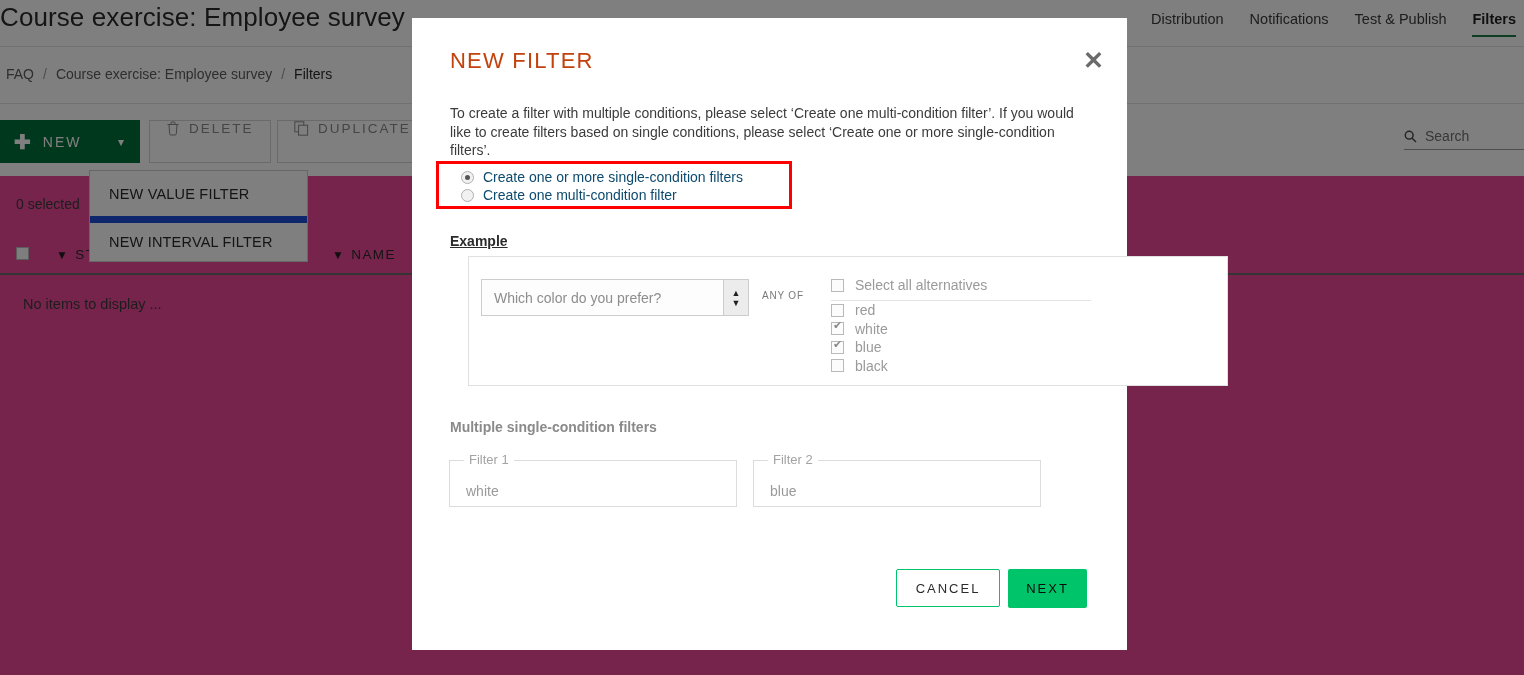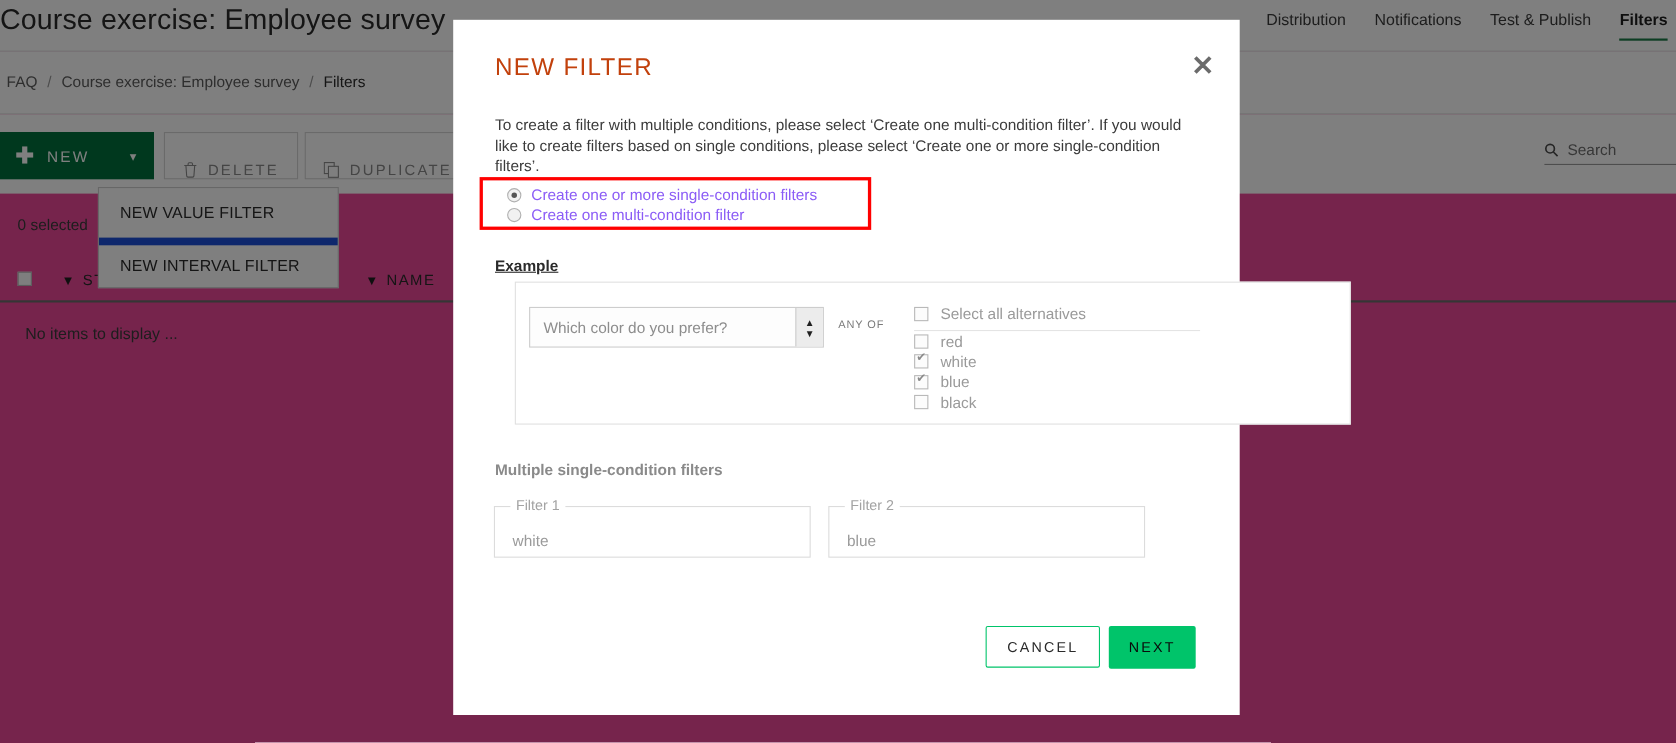--- a/index.html
+++ b/index.html
@@ -60,21 +60,21 @@
     display: flex; align-items: center; gap: 10px;
     padding-left: 14px;
     font-size: 14px; letter-spacing: 2px; cursor: pointer;
     border: none;
   }
   .btn-new .plus { font-size: 20px; font-weight: 700; line-height: 1; }
   .btn-new .caret { margin-left: auto; margin-right: 14px; font-size: 12px; }
   .btn-ghost {
     position: absolute; top: 16px; height: 43px;
     background: #ffffff; border: 1px solid #d4d4d4;
-    display: flex; align-items: flex-end; gap: 9px;
+    display: flex; align-items: flex-start; gap: 9px;
     padding: 0 16px;
     font-size: 13.5px; letter-spacing: 2px; color: #8a8a8a; cursor: pointer;
     white-space: nowrap;
   }
   #btn-delete { left: 149px; }
   #btn-duplicate { left: 277px; }
   .icon-svg { display: block; }
 
   .search-box {
     position: absolute; right: 0px; top: 24px;
@@ -149,21 +149,21 @@
     position: absolute; left: 38px; top: 86px; width: 640px;
     font-size: 14px; line-height: 1.33; color: #3b3b3b;
   }
   .radio-group {
     position: absolute; left: 24px; top: 143px; width: 356px; height: 48px;
     border: 3px solid #ff0000; background: #ffffff;
     padding: 4px 0 0 22px;
   }
   .radio-row {
     display: flex; align-items: center; gap: 9px;
-    font-size: 14px; color: #8b5cf6; line-height: 18px; cursor: pointer;
+    font-size: 14px; color: #0c4a6e; line-height: 18px; cursor: pointer;
   }
   .radio-dot {
     width: 13px; height: 13px; border-radius: 50%;
     border: 1px solid #b0b0b0; background: #f1f1f1; position: relative;
     flex: none;
   }
   .radio-dot.on::after {
     content: ""; position: absolute; left: 3px; top: 3px;
     width: 5px; height: 5px; border-radius: 50%; background: #555555;
   }

